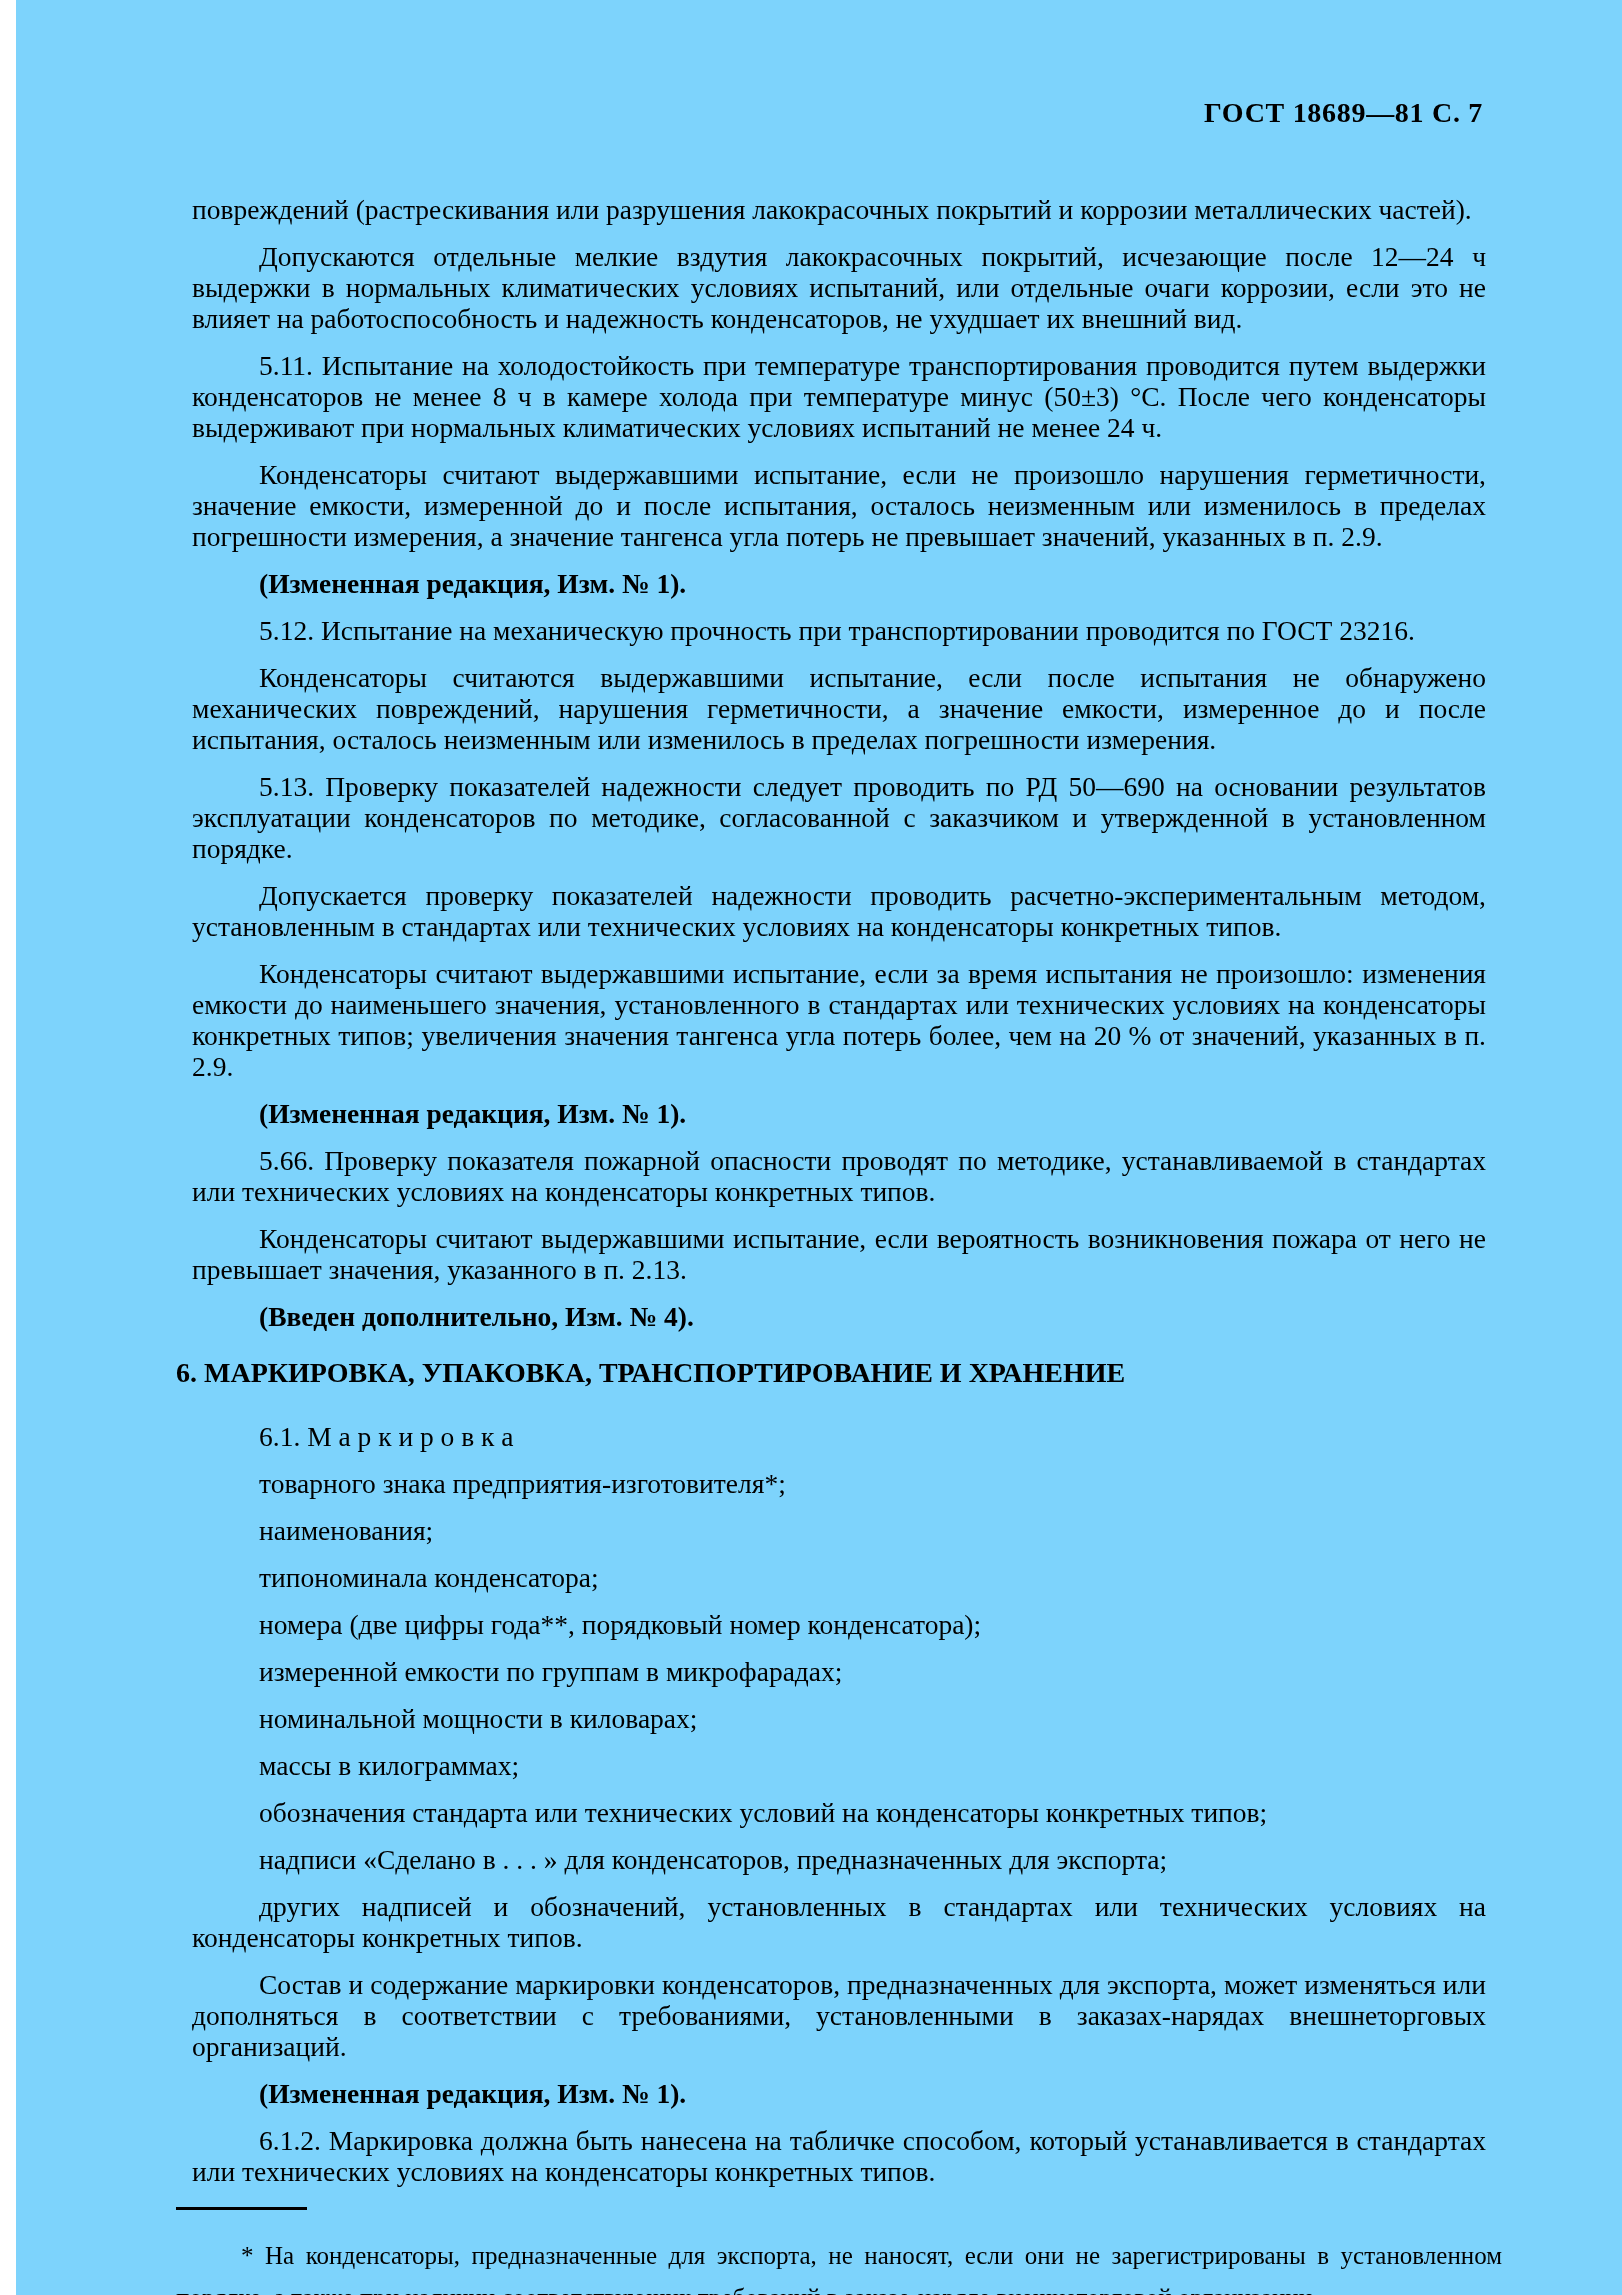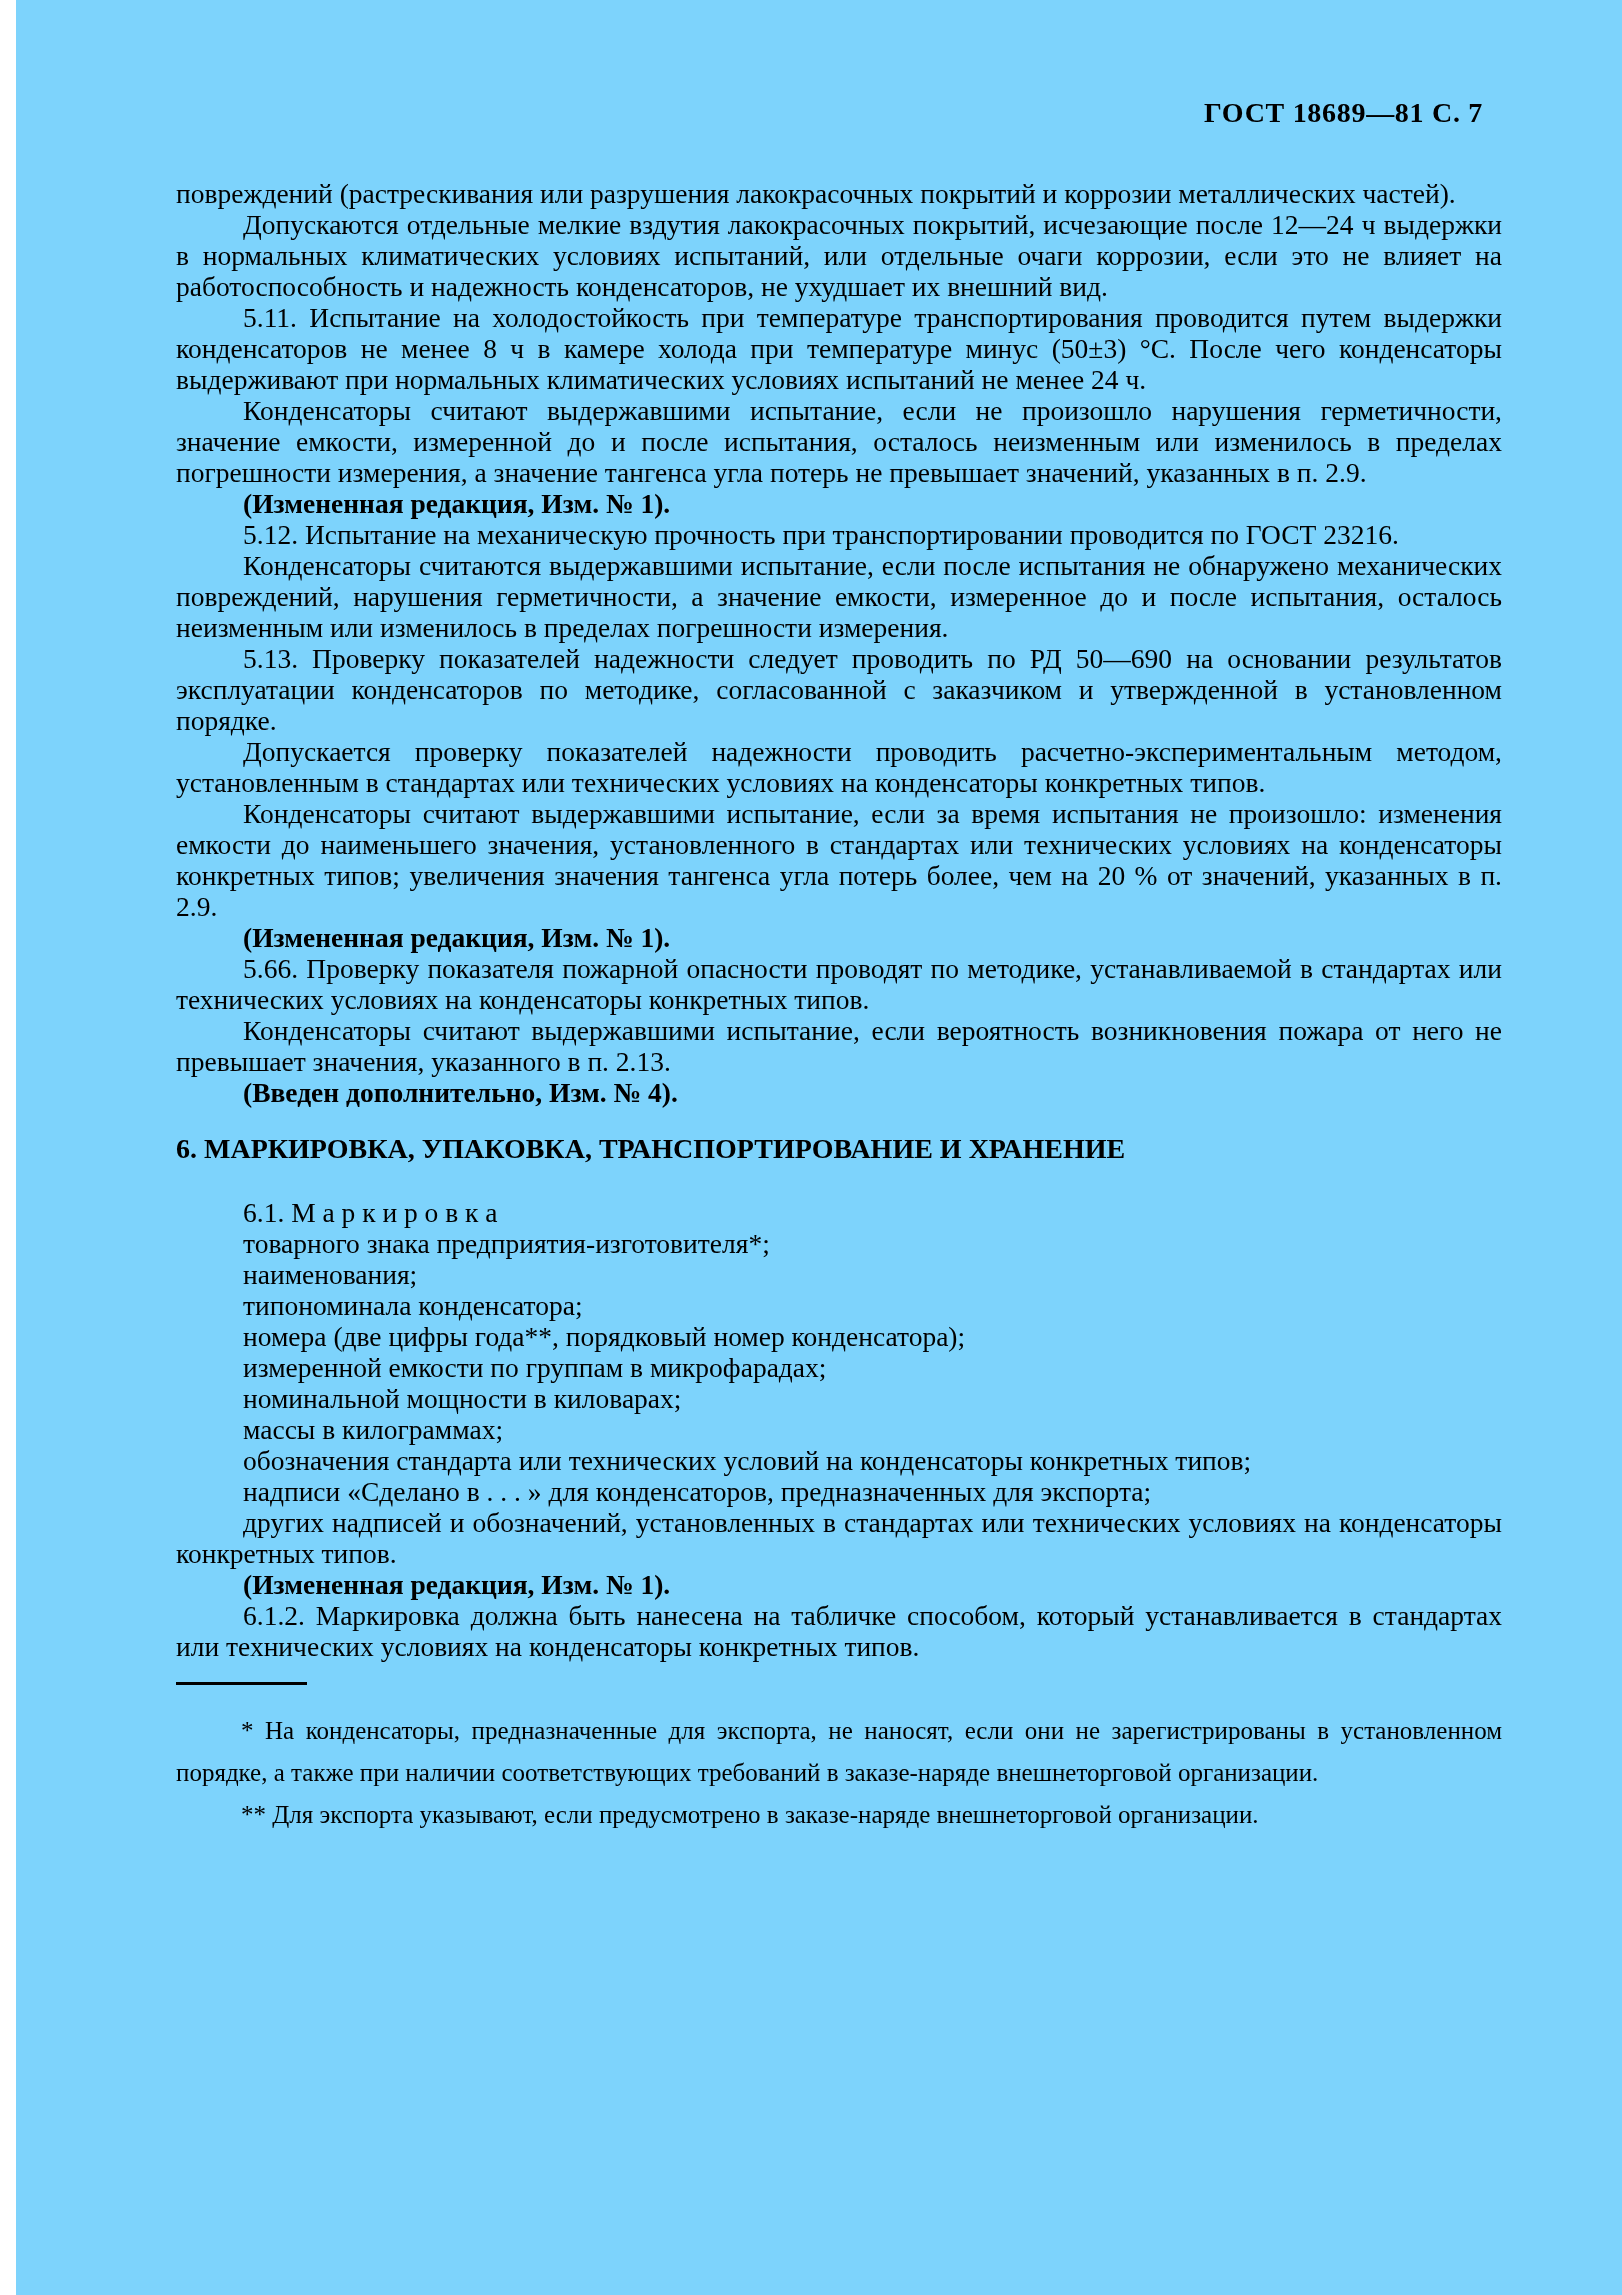--- a/index.html
+++ b/index.html
@@ -34,21 +34,21 @@
   .text-column {
     position: absolute;
     left: 160px;
     top: 178px;
     width: 1326px;
     font-size: 27.5px;
     line-height: 31px;
     text-align: justify;
   }
   .para {
-    margin: 0;
+    margin: 16px;
     text-indent: 67px;
   }
   .flush {
     text-indent: 0;
   }
   .bold {
     font-weight: bold;
   }
   .heading {
     font-size: 28px;
@@ -105,20 +105,21 @@
     <p class="para">товарного знака предприятия-изготовителя*;</p>
     <p class="para">наименования;</p>
     <p class="para">типономинала конденсатора;</p>
     <p class="para">номера (две цифры года**, порядковый номер конденсатора);</p>
     <p class="para">измеренной емкости по группам в микрофарадах;</p>
     <p class="para">номинальной мощности в киловарах;</p>
     <p class="para">массы в килограммах;</p>
     <p class="para">обозначения стандарта или технических условий на конденсаторы конкретных типов;</p>
     <p class="para">надписи «Сделано в . . . » для конденсаторов, предназначенных для экспорта;</p>
     <p class="para">других надписей и обозначений, установленных в стандартах или технических условиях на конденсаторы конкретных типов.</p>
+    <p class="para">Состав и содержание маркировки конденсаторов, предназначенных для экспорта, может изменяться или дополняться в соответствии с требованиями, установленными в заказах-нарядах внешнеторговых организаций.</p>
     <p class="para bold">(Измененная редакция, Изм. № 1).</p>
     <p class="para">6.1.2. Маркировка должна быть нанесена на табличке способом, который устанавливается в стандартах или технических условиях на конденсаторы конкретных типов.</p>
 
     <div class="footnote-block">
       <div class="footnote-rule"></div>
       <p class="footnote">* На конденсаторы, предназначенные для экспорта, не наносят, если они не зарегистрированы в установленном порядке, а также при наличии соответствующих требований в заказе-наряде внешнеторговой организации.</p>
       <p class="footnote">** Для экспорта указывают, если предусмотрено в заказе-наряде внешнеторговой организации.</p>
     </div>
 
   </main>

